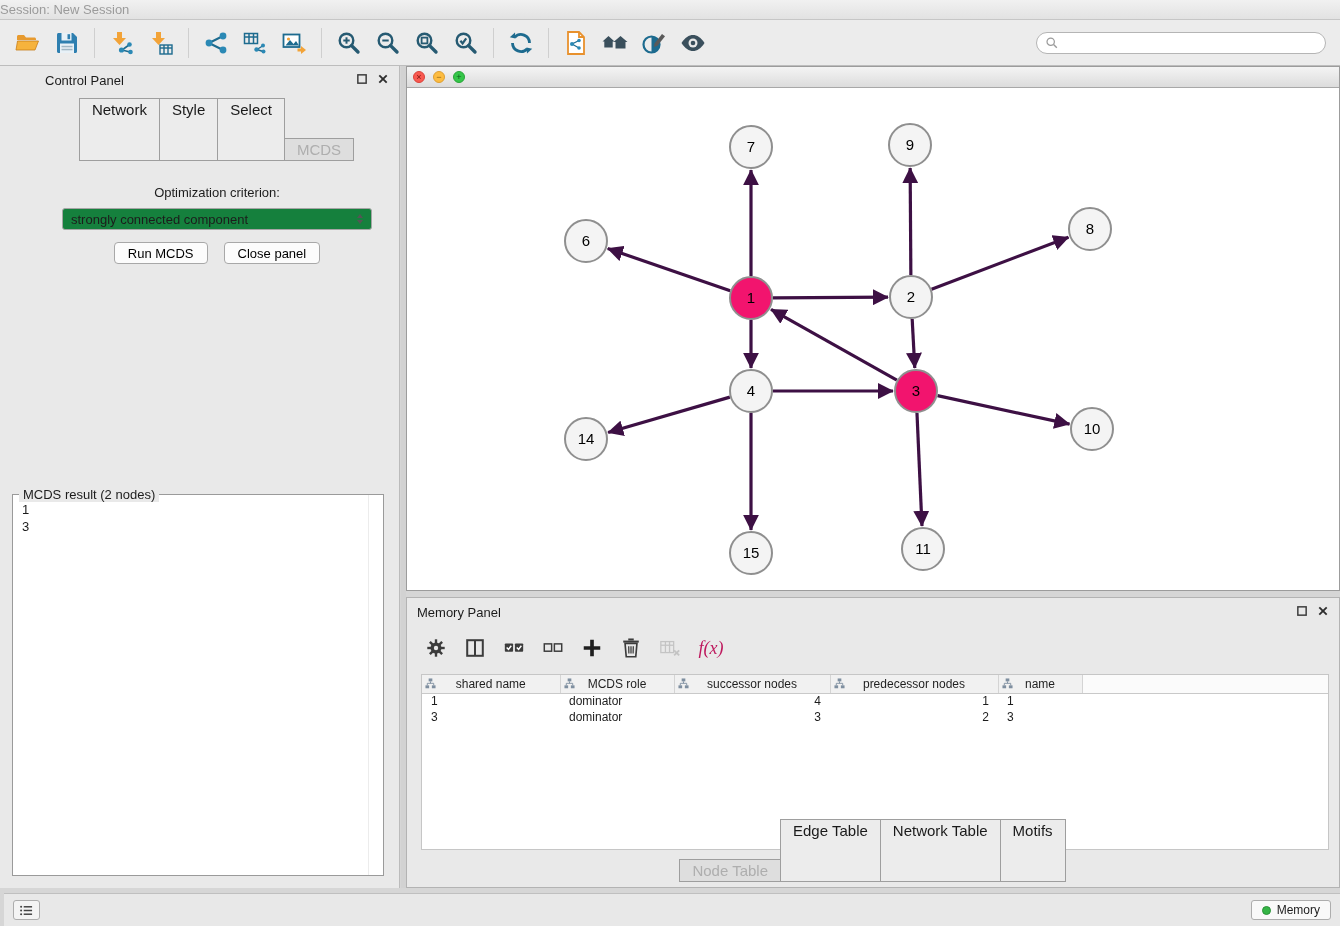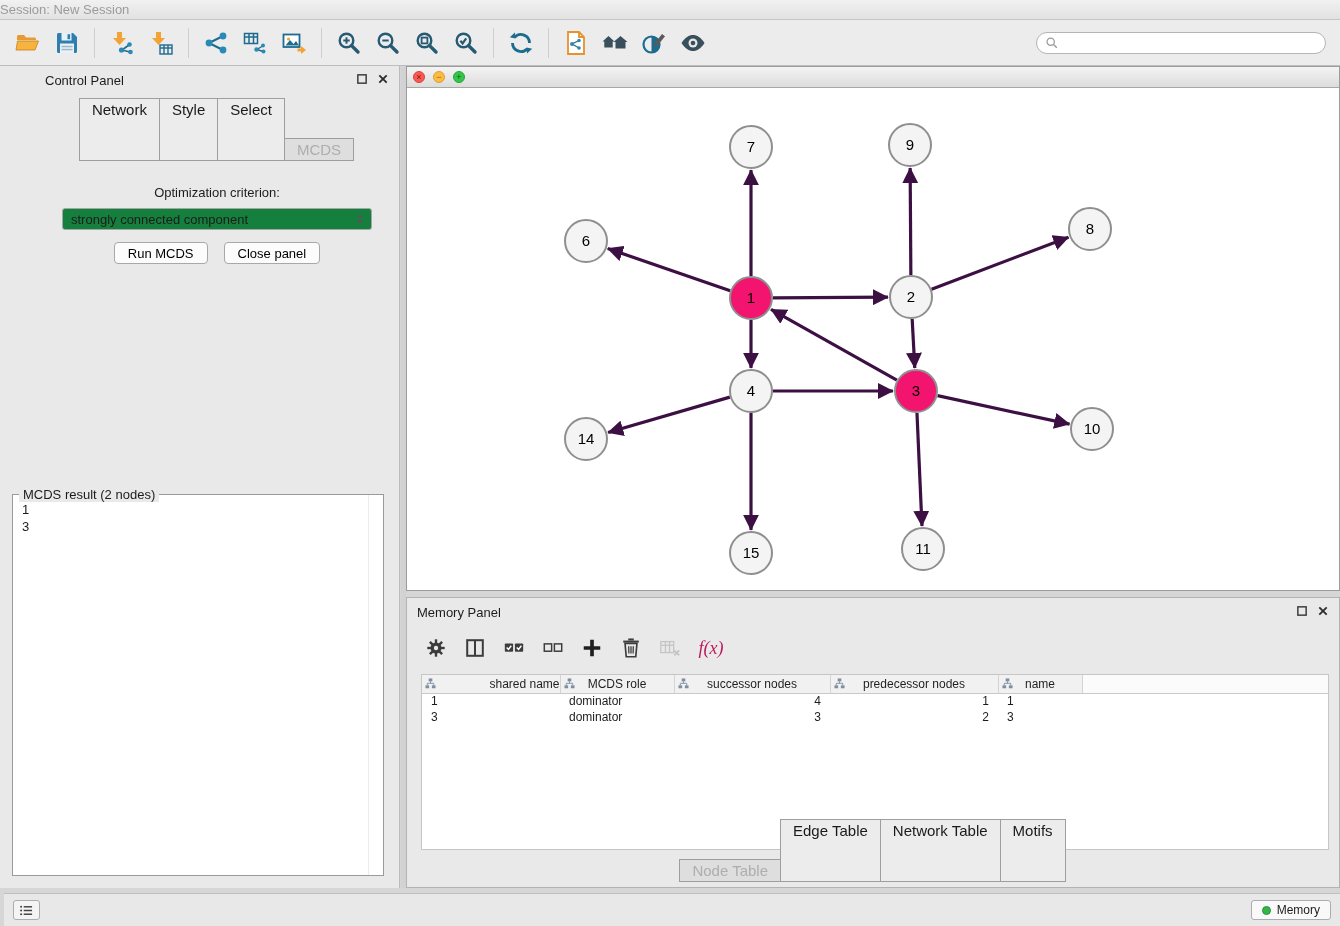--- a/index.html
+++ b/index.html
@@ -493,21 +493,21 @@
       </svg>
     </div>
     <div class="tpbtn">
       <span class="fx">f(x)</span>
     </div>
   </div>
   <div class="table-wrap">
     <table>
       <thead>
           <tr>
-            <th style="width: 138px; text-align: right;"><span class="hicon"><svg width="11" height="11" viewBox="0 0 12 12">
+            <th style="width: 138px;"><span class="hicon"><svg width="11" height="11" viewBox="0 0 12 12">
                   <g fill="#7f8fa0">
                     <rect x="4" y="0.5" width="4" height="3.2"></rect>
                     <rect x="0.5" y="8" width="4" height="3.2"></rect>
                     <rect x="7.5" y="8" width="4" height="3.2"></rect>
                   </g>
                   <path d="M6 3.7v2.1M2.5 8V5.8h7V8" fill="none" stroke="#7f8fa0" stroke-width="1"></path>
                 </svg></span><span>shared name</span></th>
             <th style="width: 114px;"><span class="hicon"><svg width="11" height="11" viewBox="0 0 12 12">
                   <g fill="#7f8fa0">
                     <rect x="4" y="0.5" width="4" height="3.2"></rect>

